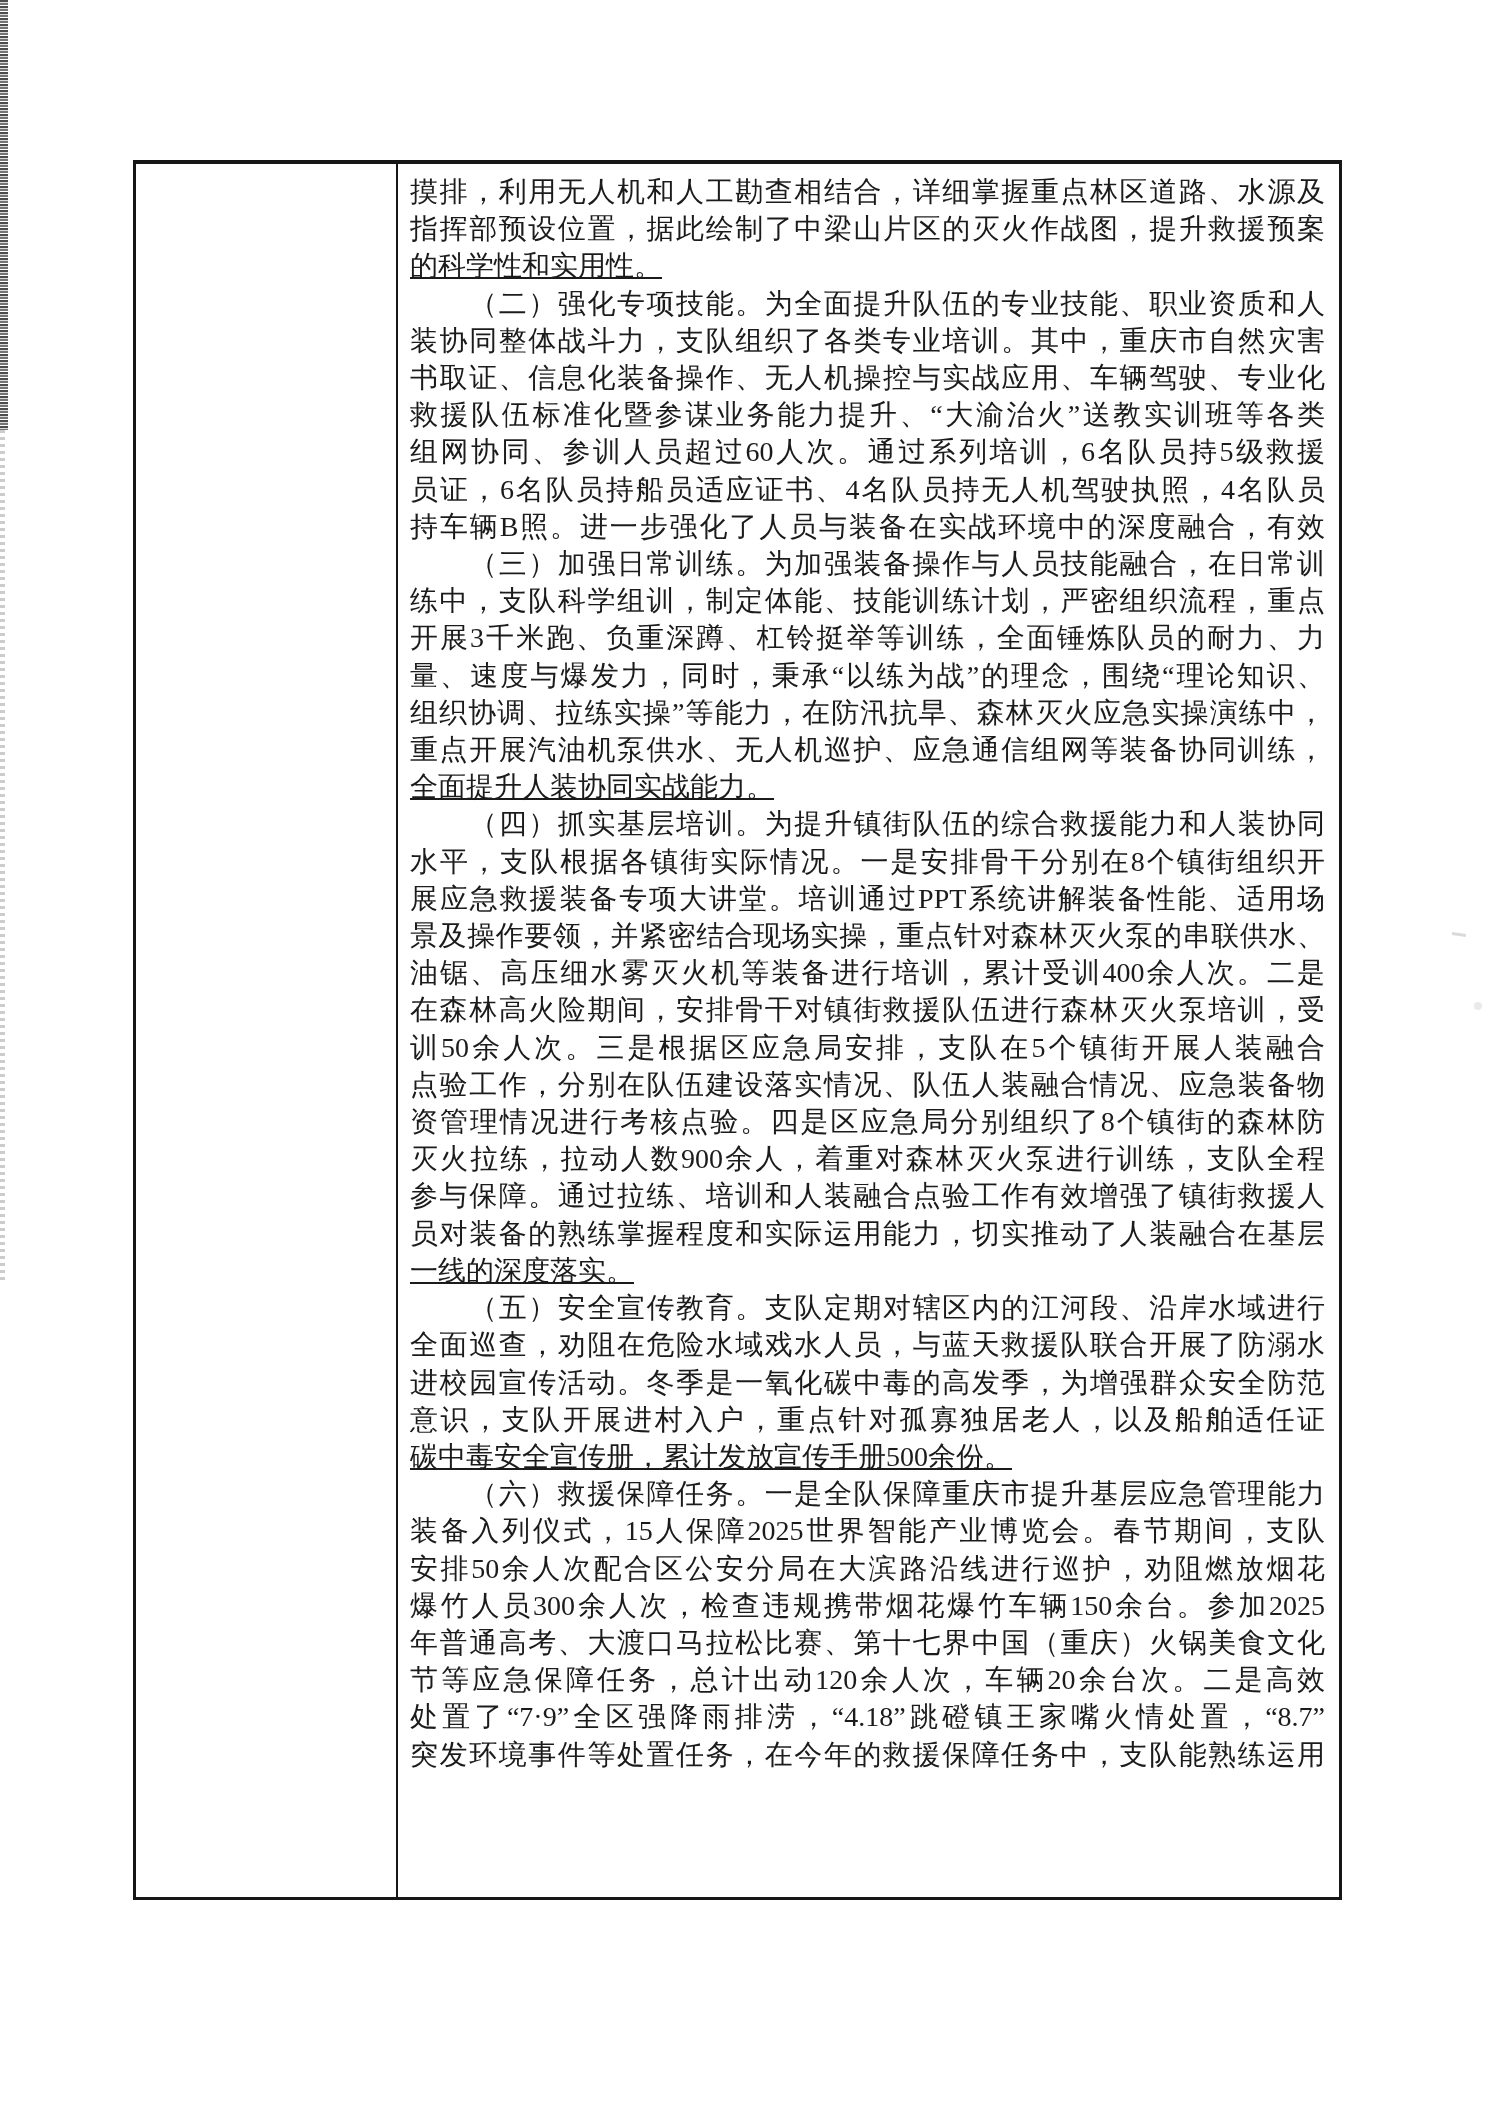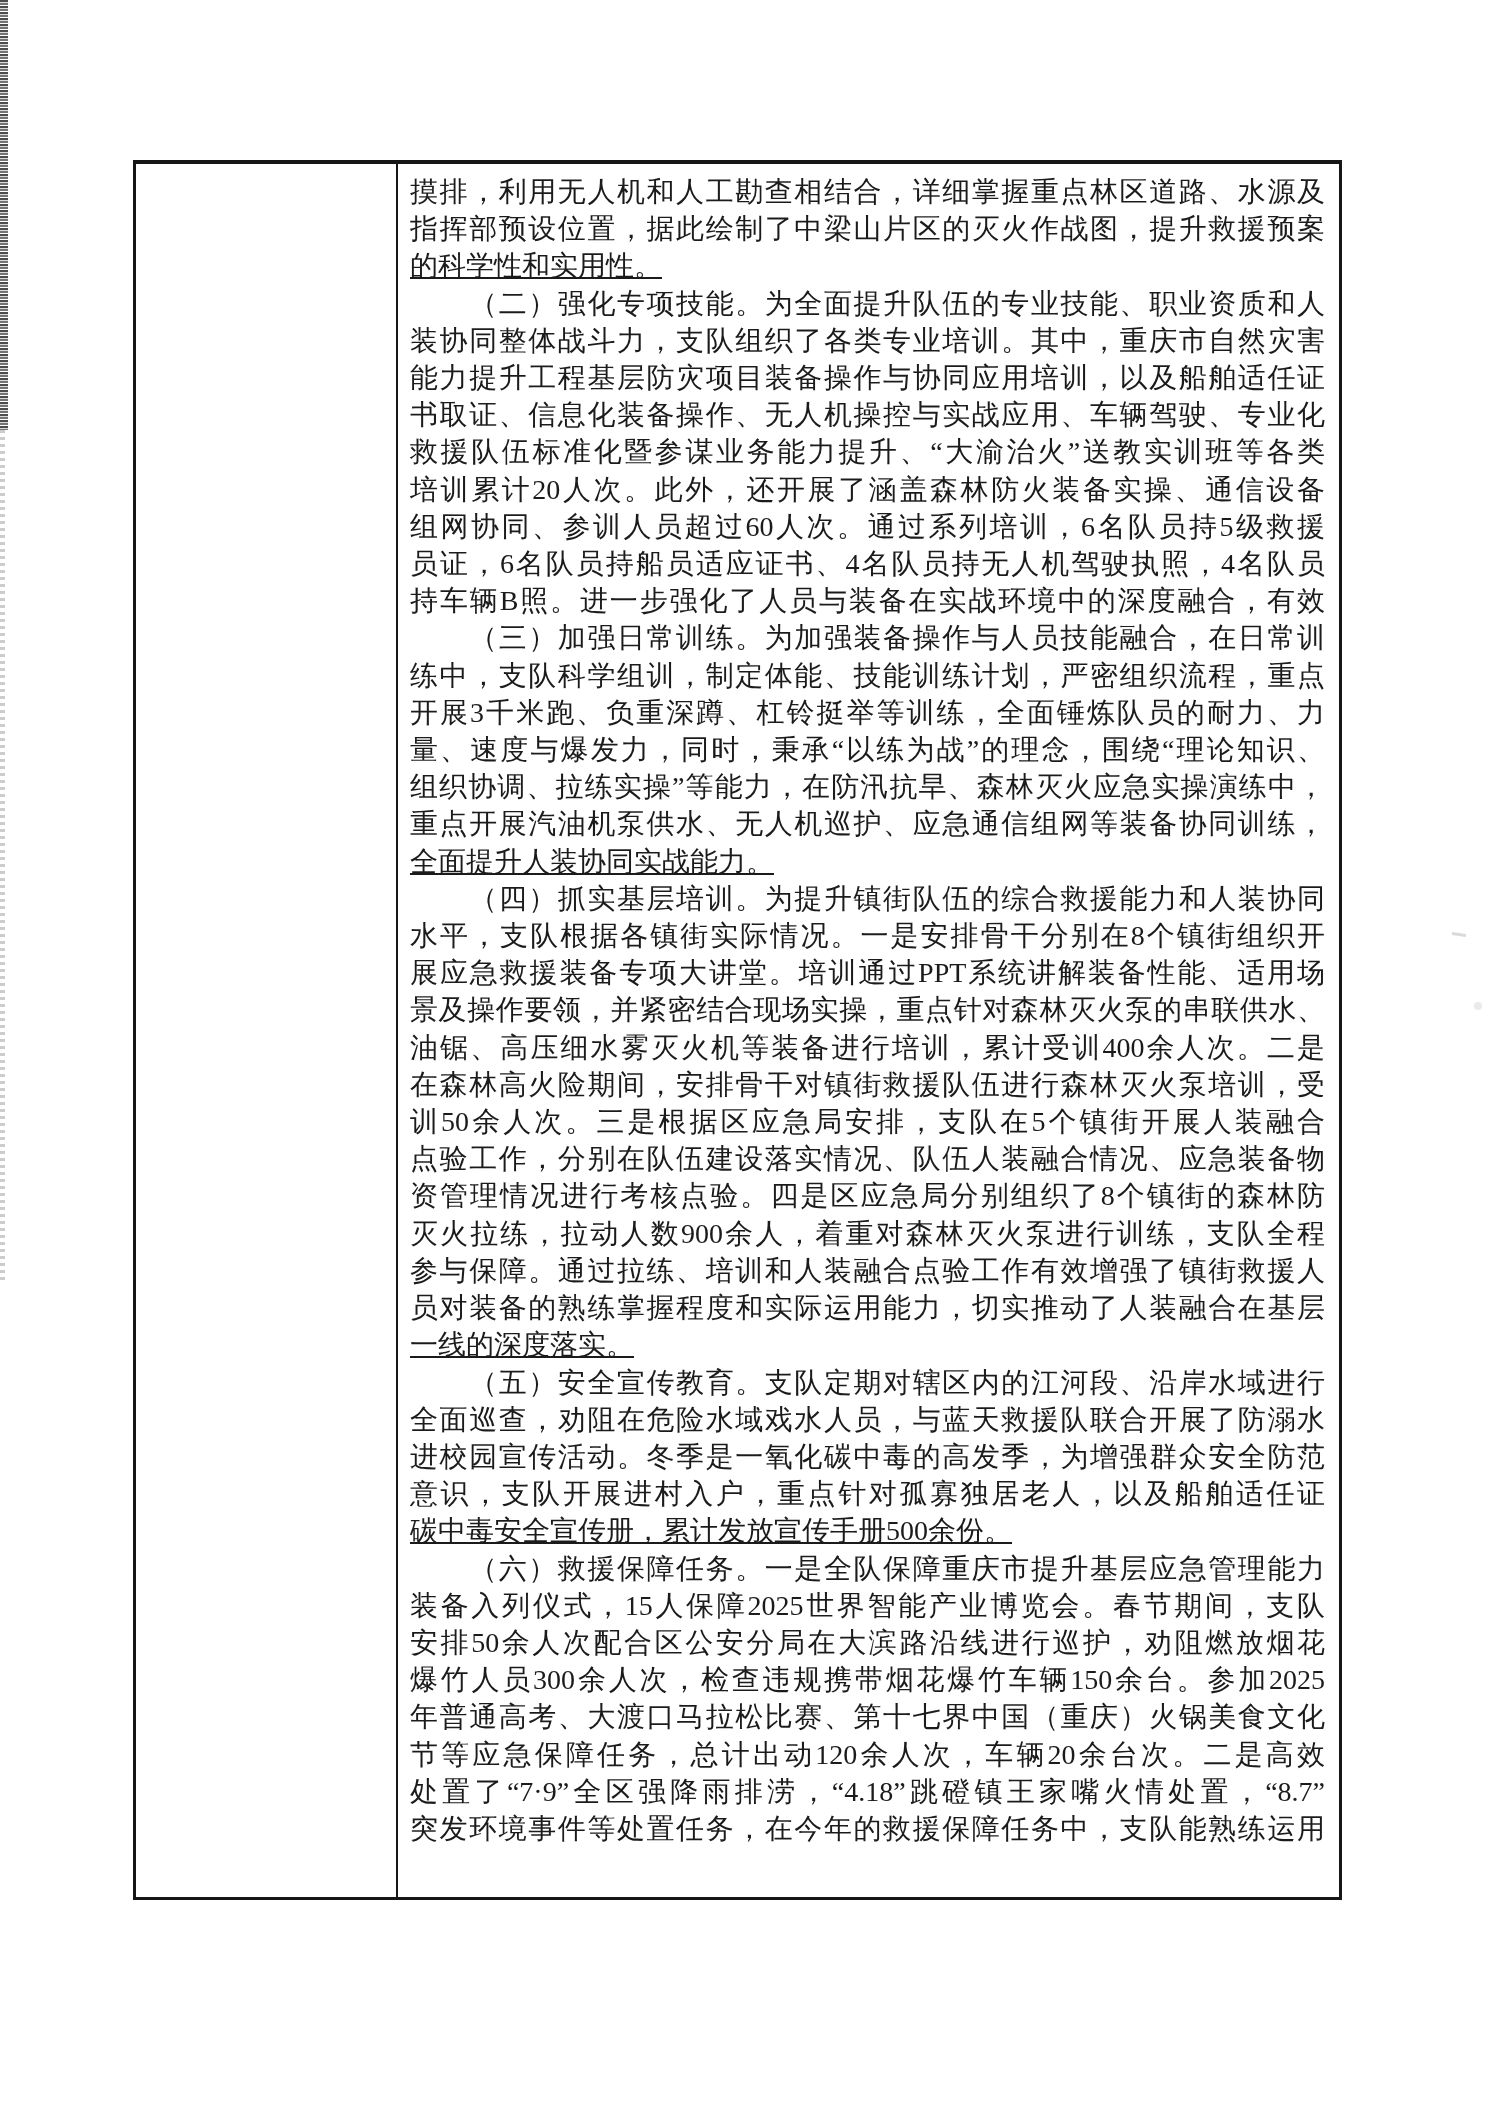--- a/index.html
+++ b/index.html
@@ -88,24 +88,22 @@
 
 <div class="doc-table">
   <div class="cell-left"></div>
   <div class="cell-main">
     <div id="lines-host">
         <div class="line">摸排，利用无人机和人工勘查相结合，详细掌握重点林区道路、水源及</div>
         <div class="line">指挥部预设位置，据此绘制了中梁山片区的灭火作战图，提升救援预案</div>
         <div class="line short">的科学性和实用性。</div>
         <div class="line">　　（二）强化专项技能。为全面提升队伍的专业技能、职业资质和人</div>
         <div class="line">装协同整体战斗力，支队组织了各类专业培训。其中，重庆市自然灾害</div>
-        <div class="line">能力提升工程基层防灾项目装备操作与协同应用培训，以及船舶适任证</div>
         <div class="line">书取证、信息化装备操作、无人机操控与实战应用、车辆驾驶、专业化</div>
         <div class="line">救援队伍标准化暨参谋业务能力提升、“大渝治火”送教实训班等各类</div>
-        <div class="line">培训累计20人次。此外，还开展了涵盖森林防火装备实操、通信设备</div>
         <div class="line">组网协同、参训人员超过60人次。通过系列培训，6名队员持5级救援</div>
         <div class="line">员证，6名队员持船员适应证书、4名队员持无人机驾驶执照，4名队员</div>
         <div class="line">持车辆B照。进一步强化了人员与装备在实战环境中的深度融合，有效</div>
         <div class="line">　　（三）加强日常训练。为加强装备操作与人员技能融合，在日常训</div>
         <div class="line">练中，支队科学组训，制定体能、技能训练计划，严密组织流程，重点</div>
         <div class="line">开展3千米跑、负重深蹲、杠铃挺举等训练，全面锤炼队员的耐力、力</div>
         <div class="line">量、速度与爆发力，同时，秉承“以练为战”的理念，围绕“理论知识、</div>
         <div class="line">组织协调、拉练实操”等能力，在防汛抗旱、森林灭火应急实操演练中，</div>
         <div class="line">重点开展汽油机泵供水、无人机巡护、应急通信组网等装备协同训练，</div>
         <div class="line short">全面提升人装协同实战能力。</div>

